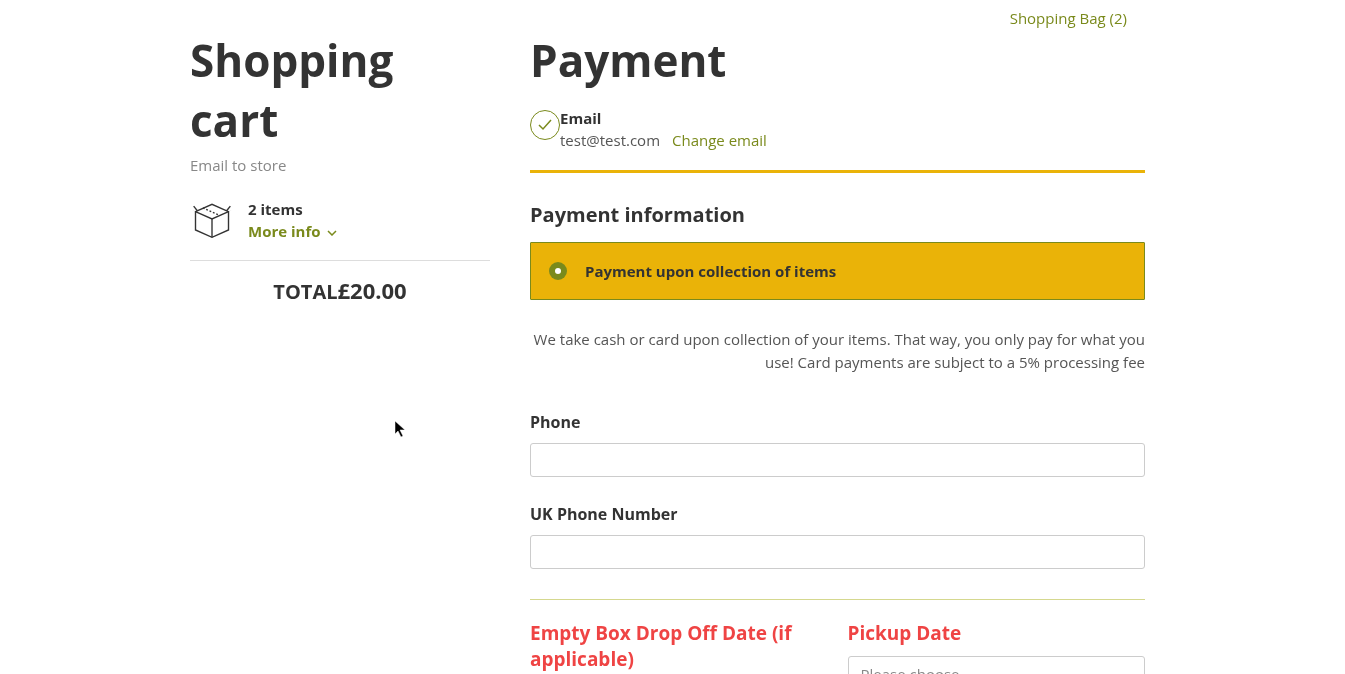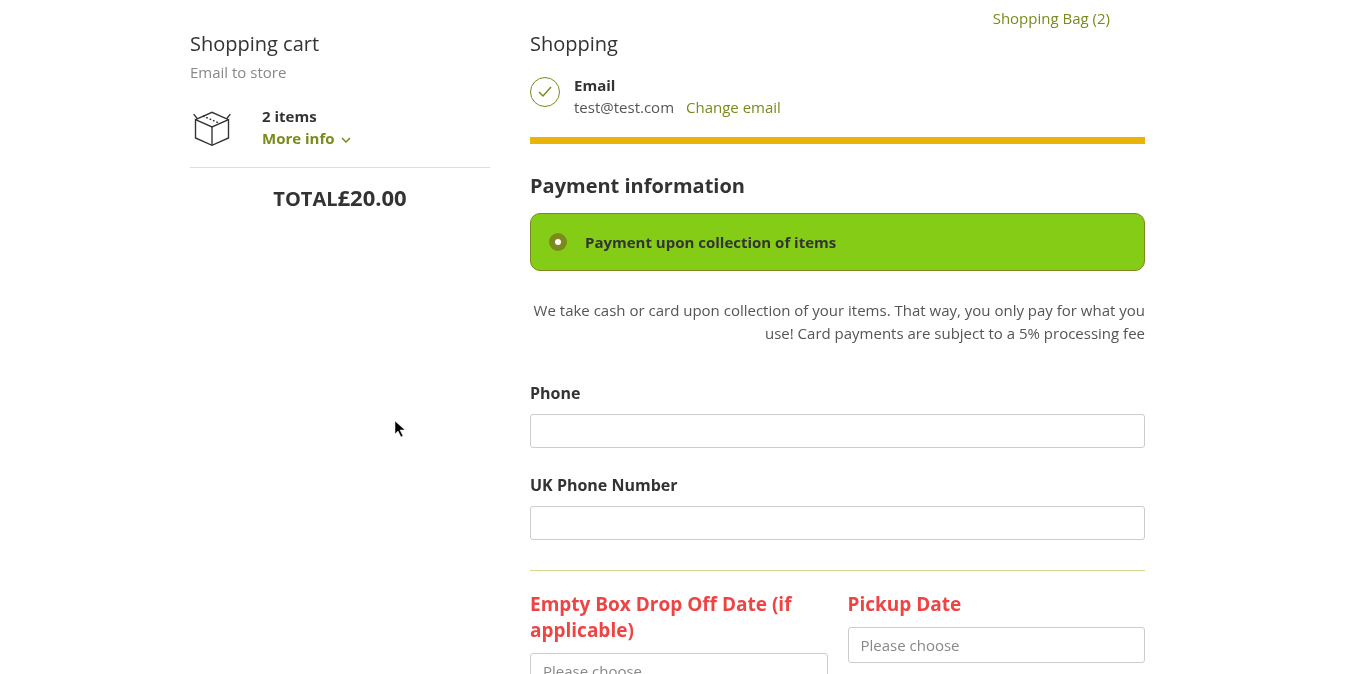--- a/index.html
+++ b/index.html
@@ -12,55 +12,55 @@
       color: #333;
       background: #fff;
       width: 1345px;
       height: 674px;
       overflow: hidden;
       position: relative;
     }
     .top-link {
       position: absolute;
       top: 8px;
-      right: 235px;
+      right: 218px;
       color: #7a8a1c;
       font-size: 15px;
       cursor: pointer;
     }
     .container {
       display: flex;
       padding: 30px 190px 0 190px;
       gap: 40px;
     }
     .left-col {
       width: 300px;
       flex-shrink: 0;
     }
     .right-col {
       flex: 1;
       max-width: 615px;
     }
     h1 {
-      font-size: 20px;
-      font-weight: 400;
+      font-size: 44px;
+      font-weight: 700;
       color: #333;
       margin-bottom: 4px;
     }
     .back-link {
       color: #888;
       font-size: 15px;
       cursor: pointer;
       display: inline-block;
       margin-bottom: 22px;
     }
     .cart-summary {
       display: flex;
-      align-items: flex-end;
-      gap: 28px;
+      align-items: flex-start;
+      gap: 14px;
       margin-bottom: 18px;
     }
     .box-icon {
       width: 44px;
       height: 44px;
       flex-shrink: 0;
     }
     .cart-info {
       padding-top: 2px;
     }
@@ -99,23 +99,22 @@
       color: #333;
     }
     .total-amount {
       font-size: 22px;
       font-weight: 700;
       color: #333;
     }
     .email-section {
       display: flex;
       align-items: flex-start;
-      gap: 14px;
       padding: 14px 0 20px 0;
-      border-bottom: 7px solid #eab308;
+      border-bottom: 3px solid #eab308;
       margin-bottom: 28px;
     }
     .check-circle {
       width: 30px;
       height: 30px;
       border: 1.5px solid #7a8a1c;
       border-radius: 50%;
       display: flex;
       align-items: center;
       justify-content: center;
@@ -150,22 +149,22 @@
       cursor: pointer;
     }
     .section-heading {
       font-size: 20px;
       font-weight: 700;
       color: #333;
       margin-bottom: 14px;
     }
     .payment-option {
       border: 1.5px solid #7a8a1c;
-      background: #84cc16;
-      border-radius: 10px;
+      background: #eab308;
+      border-radius: 1px;
       padding: 18px 18px;
       display: flex;
       align-items: center;
       gap: 18px;
       margin-bottom: 28px;
     }
     .radio-outer {
       width: 18px;
       height: 18px;
       border-radius: 50%;
@@ -303,21 +302,21 @@
     
     <hr class="left-divider">
     
     <div class="total-row">
       <span class="total-label">TOTAL</span>
       <span class="total-amount">£20.00</span>
     </div>
   </div>
 
   <div class="right-col">
-    <h1>Shopping</h1>
+    <h1>Payment</h1>
     
     <div class="email-section">
       <div class="check-circle">
         <svg viewBox="0 0 16 16">
             <path d="M2 8 L6 12 L14 3" stroke="#7a8a1c" stroke-width="1.5" fill="none"></path>
           </svg>
       </div>
       <div class="email-info">
         <div class="email-label">Email</div>
         <div class="email-row">

